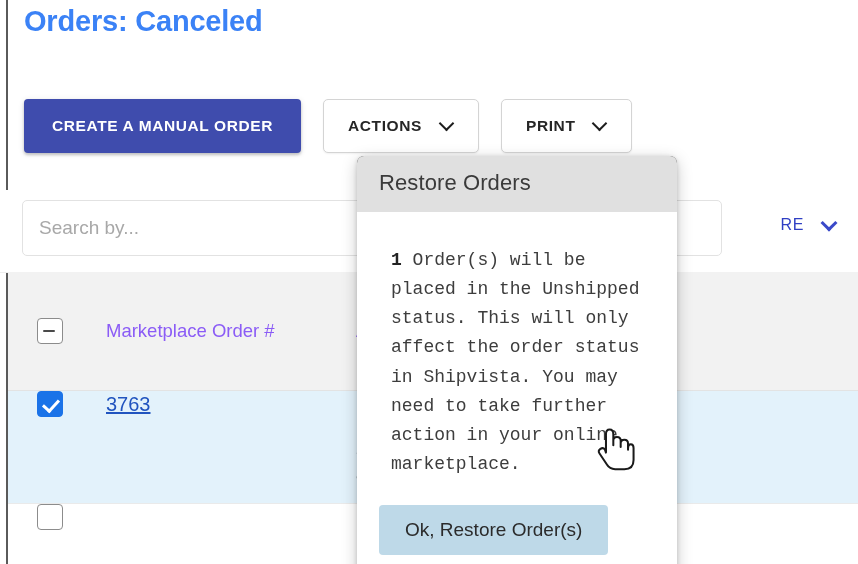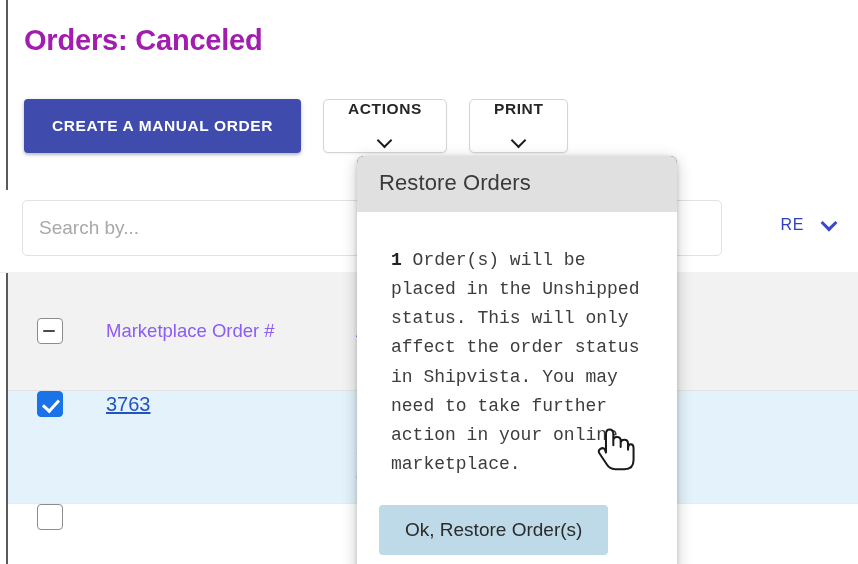--- a/index.html
+++ b/index.html
@@ -25,24 +25,24 @@
     left: 0; top: 0;
     width: 8px; height: 564px;
     background: #ffffff;
     border-right: 2px solid #5a5a5a;
     box-sizing: border-box;
   }
 
   
   .page-title {
     position: absolute;
-    left: 24px; top: 24px;
+    left: 24px; top: 5px;
     font-size: 29px;
     font-weight: bold;
-    color: #a21caf;
+    color: #3b82f6;
     letter-spacing: -0.2px;
     white-space: nowrap;
   }
 
   
   .toolbar {
     position: absolute;
     left: 24px; top: 99px;
     height: 54px;
     display: flex;
@@ -74,21 +74,20 @@
     font-family: "Liberation Sans", sans-serif;
     font-size: 15.5px;
     font-weight: bold;
     letter-spacing: 0.6px;
     cursor: pointer;
     display: flex;
     align-items: center;
     gap: 18px;
     white-space: nowrap;
     box-shadow: 0 1px 2px rgba(0,0,0,0.06);
-    flex-direction: column;
   }
   .btn-outline.tagbtn {
     font-weight: normal;
     letter-spacing: 0;
     font-size: 17px;
     padding: 0 20px;
   }
   .chev {
     display: inline-block;
     width: 14px; height: 14px;

